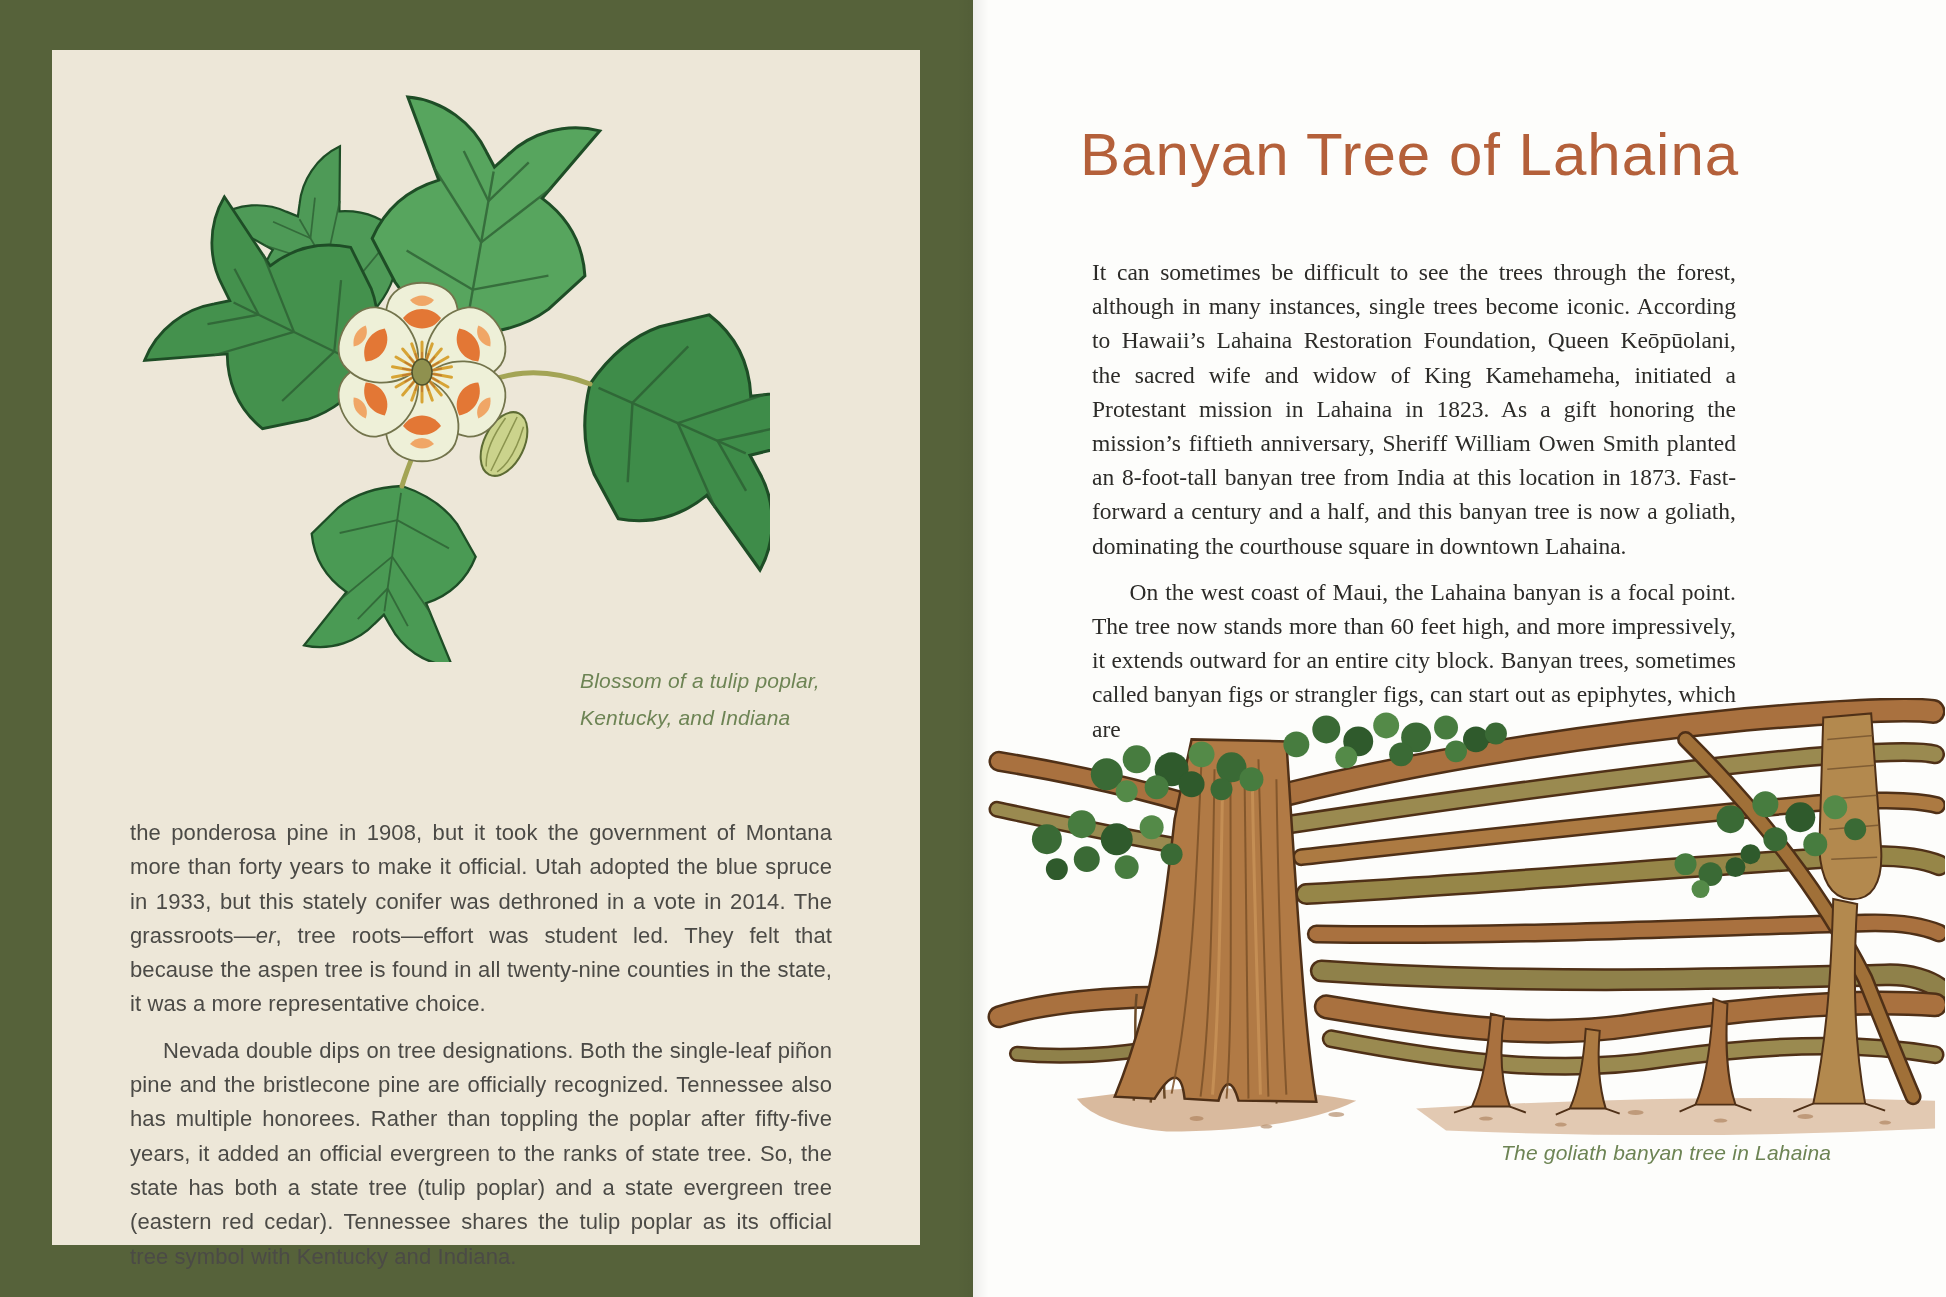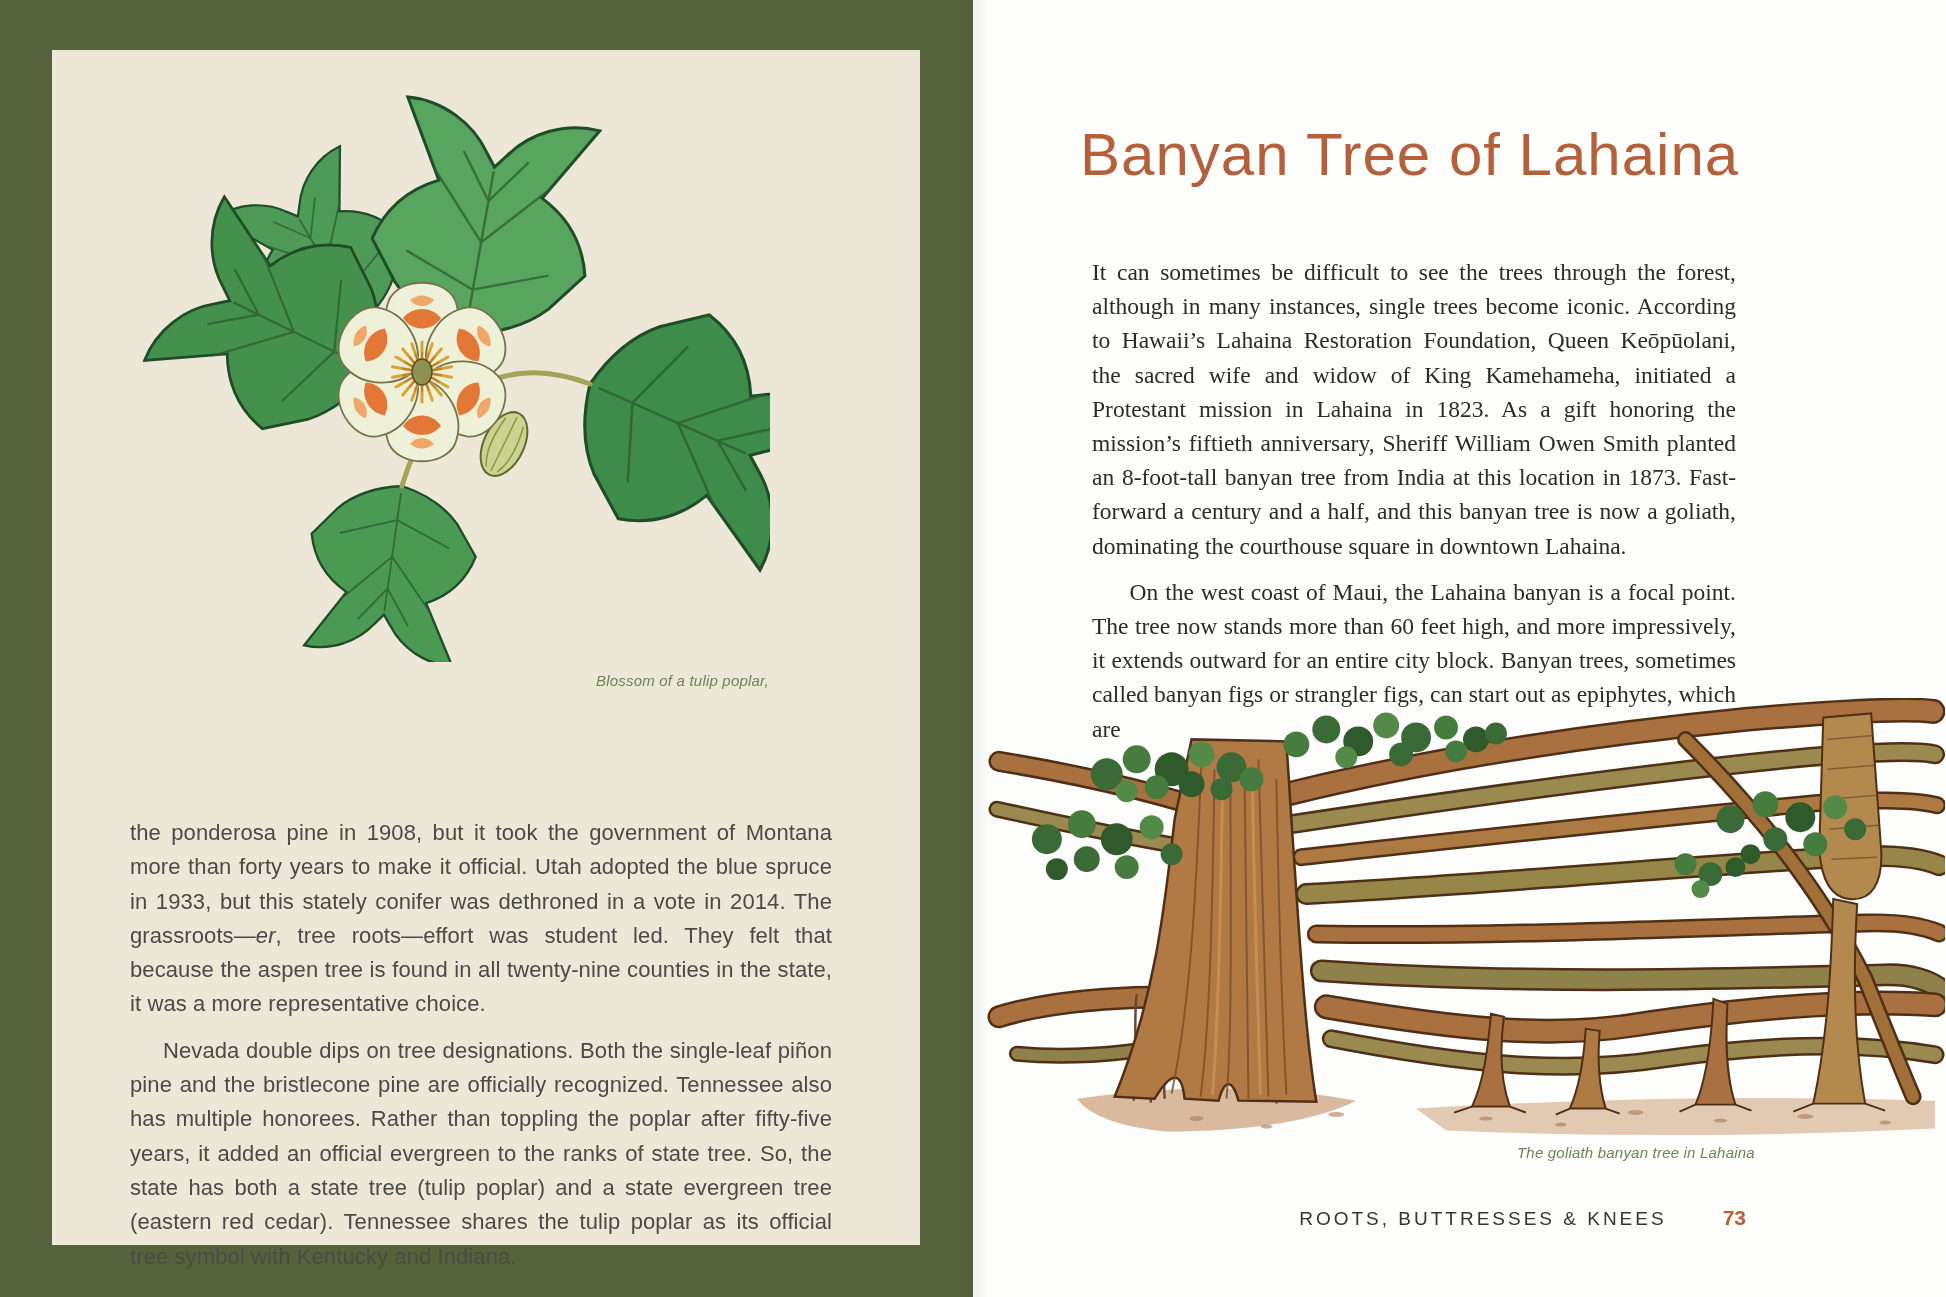--- a/index.html
+++ b/index.html
@@ -20,22 +20,22 @@
     position:absolute; left:973px; top:0; width:831px; height:1297px;
     background:var(--right_page_background,#FDFDFB);
   }
   .gutter{
     position:absolute; left:957px; top:0; width:32px; height:100%;
     background:linear-gradient(90deg, rgba(0,0,0,0) 0%, rgba(0,0,0,0.04) 46%, rgba(0,0,0,0.06) 52%, rgba(0,0,0,0) 100%);
     pointer-events:none;
   }
   .tulip{ position:absolute; left:18px; top:22px; width:700px; height:590px; }
   .caption{
-    font-style:italic; font-size:15px; line-height:37px;
-    color:var(--caption_color,#6D8454); letter-spacing:.2px;margin-left:16px;
+    font-style:italic; font-size:21px; line-height:37px;
+    color:var(--caption_color,#6D8454); letter-spacing:.2px;
   }
   .left-caption{ position:absolute; left:528px; top:612px; width:290px; }
   .body-text p{ margin:12px; text-align:justify; }
   .body-text p.indent{ text-indent:1.5em; }
   .left-body{
     position:absolute; left:66px; top:754px; width:726px;
     font-size:22px; line-height:34.3px; color:var(--left_body_color,#4B4A46);
     letter-spacing:.1px;
   }
   .left-body em{ font-style:italic; }
@@ -139,20 +139,21 @@
           <g>
             <path d="M0,-12 L0,-30 M4.1,-11.3 L10.3,-28.2 M7.7,-9.2 L19.3,-23 M10.4,-6 L26,-15 M11.8,-2.1 L29.5,-5.2 M11.8,2.1 L29.5,5.2 M10.4,6 L26,15 M7.7,9.2 L19.3,23 M4.1,11.3 L10.3,28.2 M0,12 L0,30 M-4.1,11.3 L-10.3,28.2 M-7.7,9.2 L-19.3,23 M-10.4,6 L-26,15 M-11.8,2.1 L-29.5,5.2 M-11.8,-2.1 L-29.5,-5.2 M-10.4,-6 L-26,-15 M-7.7,-9.2 L-19.3,-23 M-4.1,-11.3 L-10.3,-28.2" stroke="#D7A435" stroke-width="3" stroke-linecap="round" fill="none"></path>
             <path transform="scale(0.65)" d="M0,-12 L0,-30 M4.1,-11.3 L10.3,-28.2 M7.7,-9.2 L19.3,-23 M10.4,-6 L26,-15 M11.8,-2.1 L29.5,-5.2 M11.8,2.1 L29.5,5.2 M10.4,6 L26,15 M7.7,9.2 L19.3,23 M4.1,11.3 L10.3,28.2 M0,12 L0,30 M-4.1,11.3 L-10.3,28.2 M-7.7,9.2 L-19.3,23 M-10.4,6 L-26,15 M-11.8,2.1 L-29.5,5.2 M-11.8,-2.1 L-29.5,-5.2 M-10.4,-6 L-26,-15 M-7.7,-9.2 L-19.3,-23 M-4.1,-11.3 L-10.3,-28.2" stroke="#BF7A30" stroke-width="2.5" stroke-linecap="round" fill="none"></path>
             <ellipse rx="10" ry="13" fill="#8F914F" stroke="#50522C" stroke-width="1.5"></ellipse>
           </g>
         </g>
       </svg>
 
       <div class="caption left-caption">
           <div>Blossom of a tulip poplar,</div>
+          <div>Kentucky, and Indiana</div>
         </div>
 
       <div class="body-text left-body">
           <p><span>the ponderosa pine in 1908, but it took the government of Montana more than forty years to make it official. Utah adopted the blue spruce in 1933, but this stately conifer was dethroned in a vote in 2014. The grassroots—</span><em>er</em><span>, tree roots—effort was student led. They felt that because the aspen tree is found in all twenty-nine counties in the state, it was a more representative choice.</span></p>
           <p class="indent"><span>Nevada double dips on tree designations. Both the single-leaf piñon pine and the bristlecone pine are officially recognized. Tennessee also has multiple honorees. Rather than toppling the poplar after fifty-five years, it added an official evergreen to the ranks of state tree. So, the state has both a state tree (tulip poplar) and a state evergreen tree (eastern red cedar). Tennessee shares the tulip poplar as its official tree symbol with Kentucky and Indiana.</span></p>
         </div>
     </div>
   </section>
 
   <section class="right-page">
@@ -298,20 +299,16 @@
           <circle cx="700" cy="165" r="11" fill="#477C3F"></circle>
             <circle cx="725" cy="175" r="12" fill="#3A6A35"></circle>
           <circle cx="750" cy="168" r="10" fill="#2F5A2C"></circle>
             <circle cx="715" cy="190" r="9" fill="#548A48"></circle>
         </g>
       </g>
     </svg>
 
     <div class="caption banyan-caption">The goliath banyan tree in Lahaina</div>
 
-    <footer class="page-footer">
-      <span class="running-head">ROOTS, BUTTRESSES &amp; KNEES</span>
-      <span class="page-number">73</span>
-    </footer>
   </section>
 
   <div class="gutter"></div>
 </div>
 
 </body></html>

